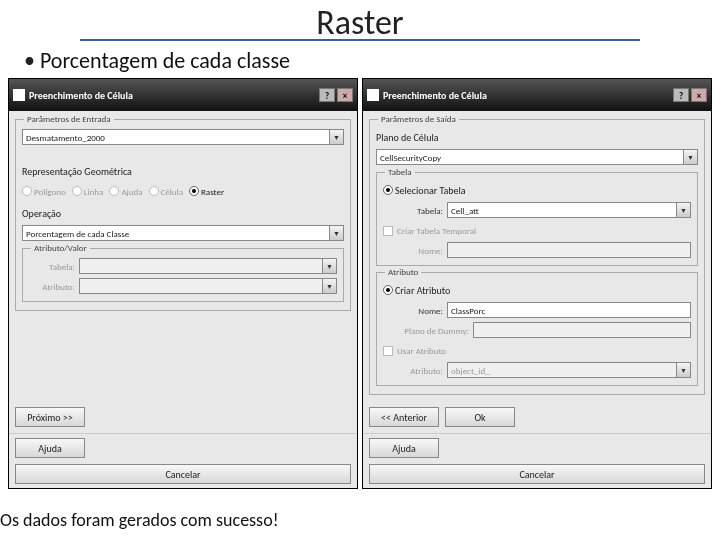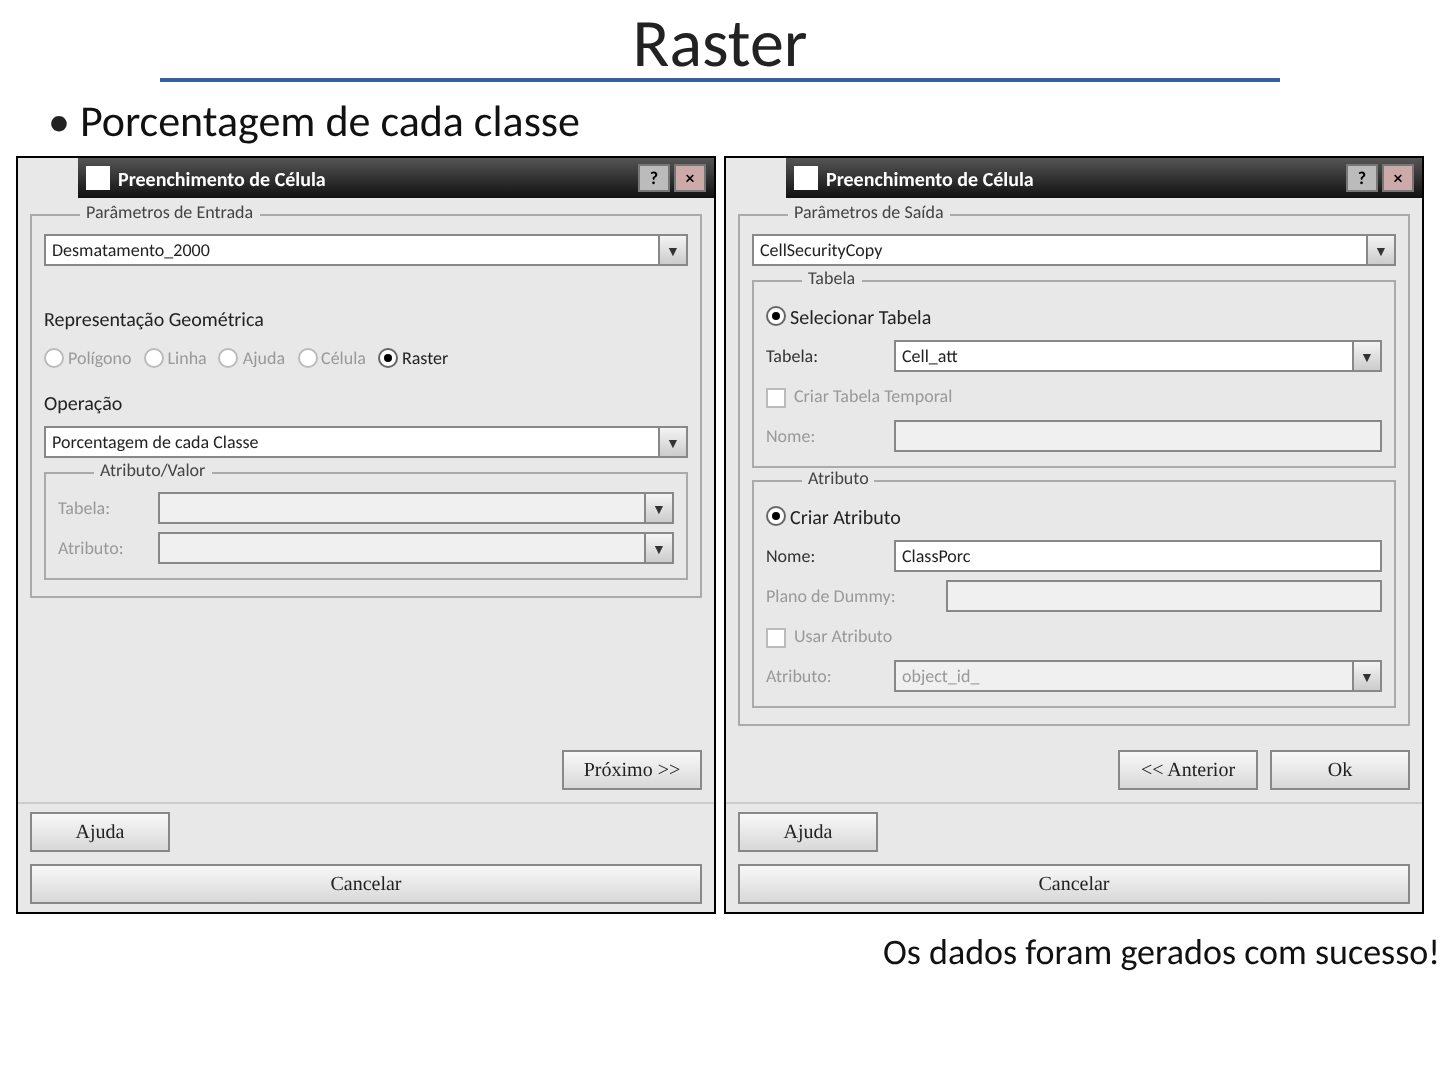--- a/index.html
+++ b/index.html
@@ -45,25 +45,24 @@
     font-size: 10px;
     color: #222;
     display: flex;
     flex-direction: column;
   }
   .titlebar {
     background: linear-gradient(#555, #111);
     color: #fff;
     display: flex;
     align-items: center;
-    height: 20px;
+    height: 32px;
     padding: 0 4px;
     font-weight: bold;
     font-size: 10px;
-    margin-left: 30px;
   }
   .titlebar .t-icon {
     width: 12px; height: 12px;
     background: #fff;
     margin-right: 4px;
   }
   .titlebar .spacer { flex: 1; }
   .titlebar .sysbtn {
     width: 16px; height: 14px;
     background: #bbb;
@@ -78,37 +77,37 @@
     flex: 1;
   }
   .group {
     border: 1px solid #aaa;
     margin: 4px 0;
     padding: 6px 6px 4px 6px;
     position: relative;
   }
   .group > .legend {
     position: absolute;
-    top: -7px; left: 24px;
+    top: -7px; left: 8px;
     background: #e8e8e8;
     padding: 0 3px;
     font-size: 9px;
     color: #444;
   }
   .field-row {
     display: flex;
     align-items: center;
     margin: 2px 0;
     min-height: 18px;
   }
   .field-label {
     width: 64px;
     font-size: 9px;
     color: #333;
-    text-align: left;
+    text-align: right;
     padding-right: 4px;
   }
   .field-label.w50 { width: 50px; }
   .combo, .textin {
     flex: 1;
     height: 16px;
     background: #fff;
     border: 1px solid #888;
     display: flex;
     align-items: center;
@@ -147,38 +146,37 @@
   .check {
     display:flex; align-items:flex-end; gap:4px;
     font-size:9px;
   }
   .check .box {
     width:10px; height:10px; border:1px solid #666; background:#fff;
   }
   .check.disabled { color:#999; }
   .check.disabled .box { border-color:#bbb; }
   .btnrow {
-    display:flex; justify-content:flex-end; gap:6px;
+    display:flex; justify-content:flex-start; gap:6px;
     padding:4px 6px;
-    font-family:Liberation Serif, serif;
   }
   .btnrow.sep { border-top:1px solid #ccc; margin-top:2px;flex-direction:column; }
   .btn {
     min-width:70px; height:20px;
     background:linear-gradient(#f8f8f8,#d8d8d8);
     border:1px solid #888;
     font-size:10px;
     display:flex; align-items:center; justify-content:center;
     padding:0 8px;
   }
   .btn.left { margin-right:auto; }
   .footer-note {
-    text-align:right;
+    text-align:left;
     font-size:18px;
-    padding-top:8px;
+    padding-top:20px;
     font-style: italic;
     color:#111;
   }
   .footer-note { font-style: normal; }
 </style>
 </head>
 <body>
 
 <div class="slide-title">Raster</div>
 <div class="title-underline"></div>
@@ -273,20 +271,23 @@
       <span class="t-icon"></span>
       <span>Preenchimento de Célula</span>
       <span class="spacer"></span>
       <span class="sysbtn">?</span>
       <span class="sysbtn close">×</span>
     </div>
     <div class="body-area">
       <div class="group">
         <span class="legend">Parâmetros de Saída</span>
         <div class="field-row">
+            <span>Plano de Célula</span>
+          </div>
+        <div class="field-row">
           <div class="combo">
             <span>CellSecurityCopy</span>
             <span class="arrow">▼</span>
           </div>
         </div>
 
         <div class="group" style="margin-top:6px">
           <span class="legend">Tabela</span>
           <div class="field-row">
             <span class="radio selected">

